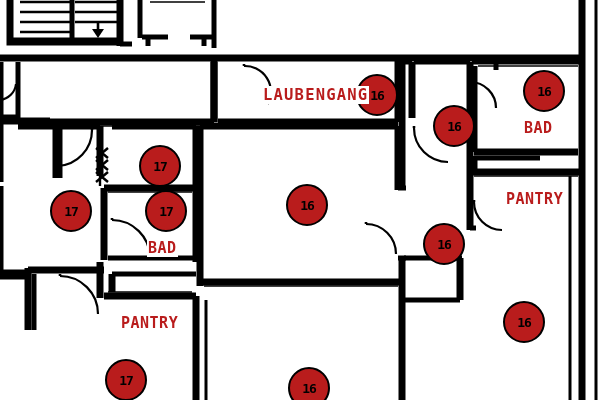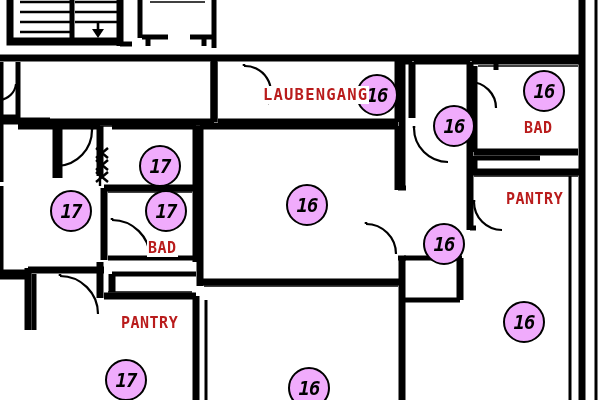--- a/index.html
+++ b/index.html
@@ -30,31 +30,30 @@
   .stair-line { stroke: #000000; fill: none; stroke-width: 2.6; }
   .arrow { fill: #000000; stroke: none; }
   .hatch { stroke: #000000; stroke-width: 2.4; fill: none; }
 
   .roomnum {
     position: absolute;
     width: 42px;
     height: 42px;
     border: 2.5px solid #000;
     border-radius: 50%;
-    background: #f0abfc;
+    background: #b91c1c;
     display: flex;
     align-items: center;
     justify-content: center;
     font-family: "DejaVu Sans Mono", monospace;
-    font-size: 19px;
+    font-size: 13px;
     font-weight: bold;
     letter-spacing: -1px;
     color: #000;
     box-sizing: border-box;
-    font-style: italic;
   }
   .roomlabel {
     position: absolute;
     font-family: "DejaVu Sans Mono", monospace;
     font-size: 15px;
     font-weight: bold;
     letter-spacing: 0.5px;
     color: #b91c1c;
     white-space: nowrap;
     background: #fff;

